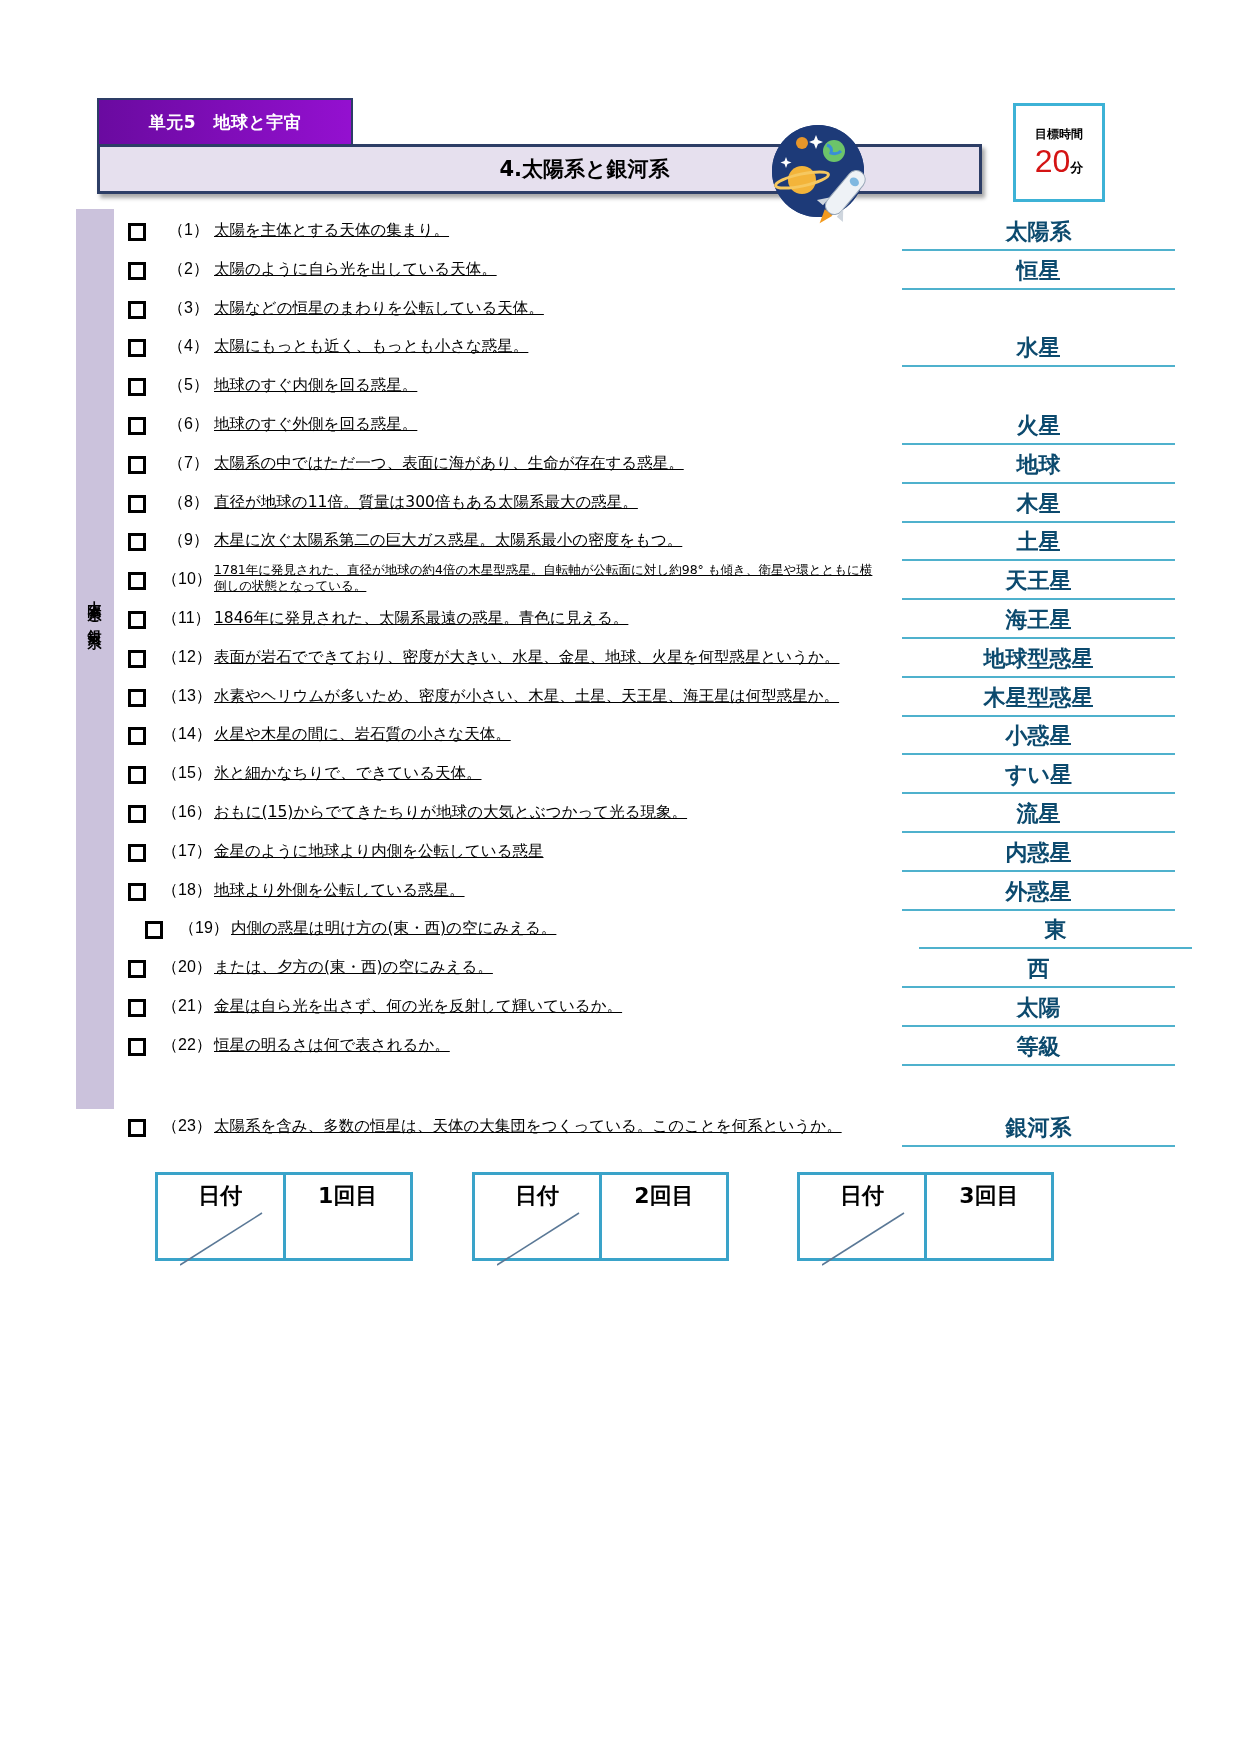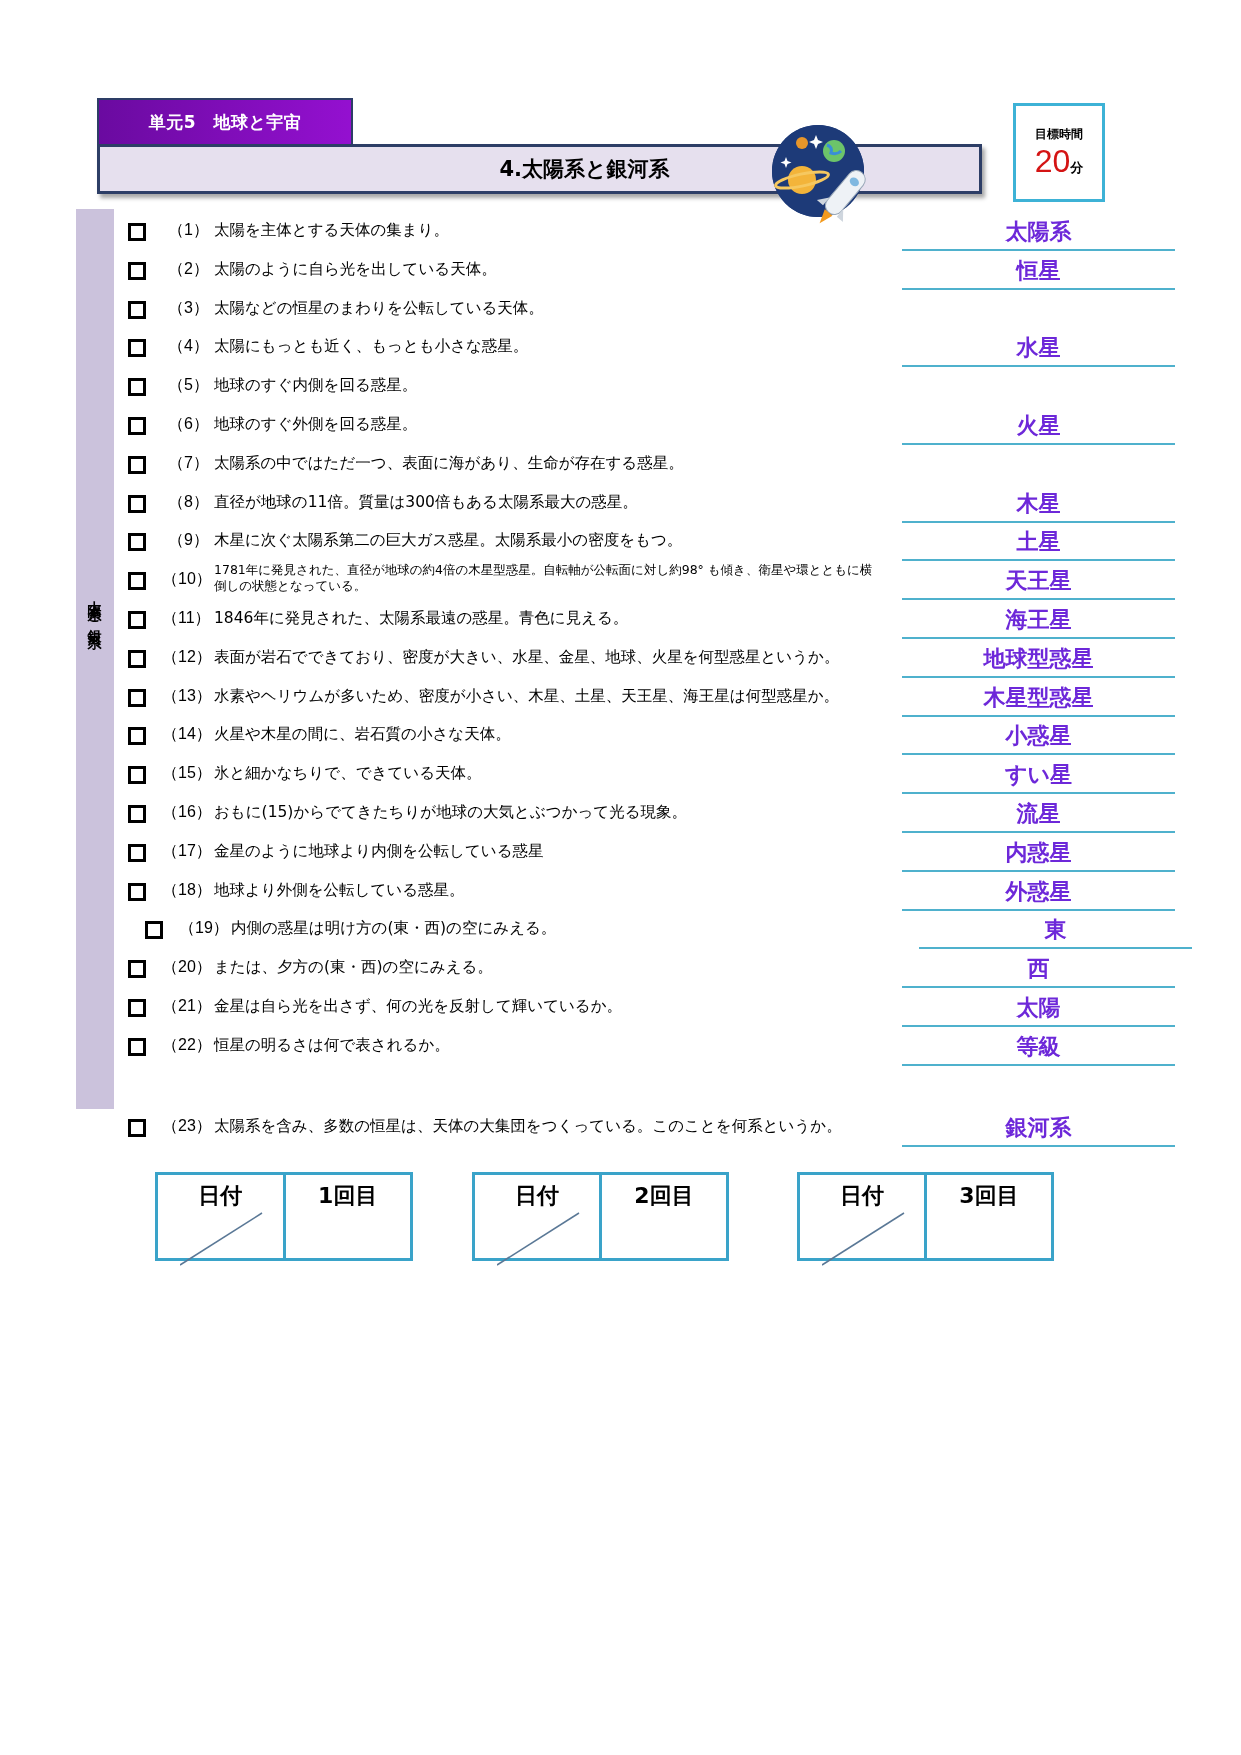--- a/index.html
+++ b/index.html
@@ -11,24 +11,24 @@
   .time-box { position:absolute; left:1013px; top:103px; width:92px; height:99px; border:3px solid #3db2d6; box-sizing:border-box; text-align:center; background:#fff; }
   .time-label { font-size:12px; font-weight:bold; margin-top:20px; }
   .time-value { color:#d41414; font-size:32px; line-height:32px; margin-top:2px; font-family:"Liberation Sans", sans-serif; }
   .time-value small { font-size:13px; color:#000; font-weight:bold; }
   .side-band { position:absolute; left:76px; top:209px; width:38px; height:900px; background:#cbc2dc; }
   .side-label { position:absolute; left:76px; top:590px; width:38px; writing-mode:vertical-rl; text-orientation:upright; font-size:14px; font-weight:bold; display:flex; align-items:center; justify-content:center; letter-spacing:3px; }
   .rows { position:absolute; left:0; top:212px; width:1241px; }
   .row { position:absolute; left:0; height:39px; width:1241px; }
   .chk { position:absolute; left:128px; top:11px; width:12px; height:12px; border:3px solid #000; box-sizing:content-box; background:#fff; }
   .num { position:absolute; left:168px; top:8px; font-size:16px; font-family:"Liberation Sans", sans-serif; }
-  .q { position:absolute; left:214px; top:8px; font-size:15.5px; white-space:nowrap; }
+  .q { position:absolute; left:214px; top:8px; font-size:15.5px; white-space:nowrap;text-decoration:underline; }
   .q.small { font-size:12.5px; top:1px; line-height:16px; white-space:normal; width:660px; }
   .num.wide { left:162px; }
-  .ans { position:absolute; left:902px; width:273px; top:0; height:37px; border-bottom:2px solid #4fb1cd; text-align:center; color:#6d28d9; font-size:22px; font-weight:bold; line-height:40px; }
+  .ans { position:absolute; left:902px; width:273px; top:0; height:37px; border-bottom:2px solid #4fb1cd; text-align:center; color:#0c4a6e; font-size:22px; font-weight:bold; line-height:40px; }
   .dates { position:absolute; top:1172px; }
   .date-box { position:absolute; height:89px; border:3px solid #3aa3c9; box-sizing:border-box; display:flex; }
   .date-cell { flex:1; position:relative; font-size:22px; font-weight:bold; text-align:center; padding-top:6px; }
   .date-cell + .date-cell { border-left:3px solid #3aa3c9; }
   .slash { position:absolute; left:22px; top:34px; width:90px; height:60px; }
 </style>
 </head>
 <body>
 
 <div class="unit-tab">
@@ -97,20 +97,21 @@
     <div class="row" style="top: 194px;">
       <div class="chk"></div>
       <div class="num">（6）</div>
       <div class="q">地球のすぐ外側を回る惑星。</div>
       <div class="ans">火星</div>
     </div>
     <div class="row" style="top: 232.8px;">
       <div class="chk"></div>
       <div class="num">（7）</div>
       <div class="q">太陽系の中ではただ一つ、表面に海があり、生命が存在する惑星。</div>
+      <div class="ans">地球</div>
     </div>
     <div class="row" style="top: 271.6px;">
       <div class="chk"></div>
       <div class="num">（8）</div>
       <div class="q">直径が地球の11倍。質量は300倍もある太陽系最大の惑星。</div>
       <div class="ans">木星</div>
     </div>
     <div class="row" style="top: 310.4px;">
       <div class="chk"></div>
       <div class="num">（9）</div>

